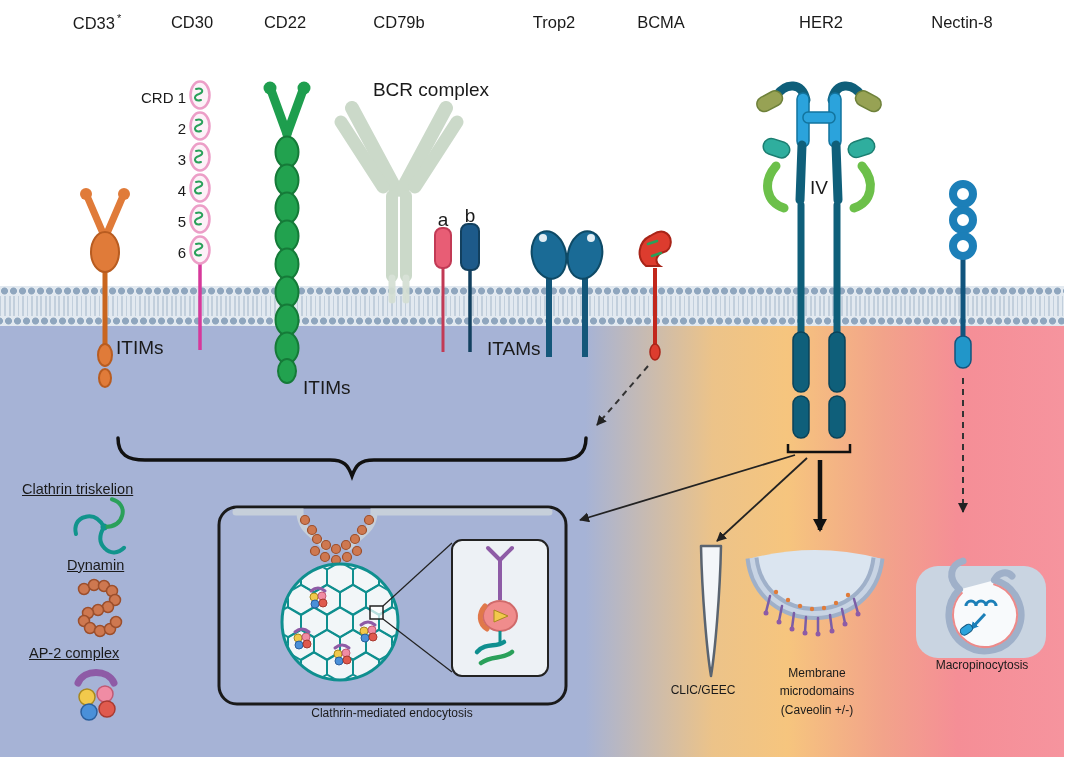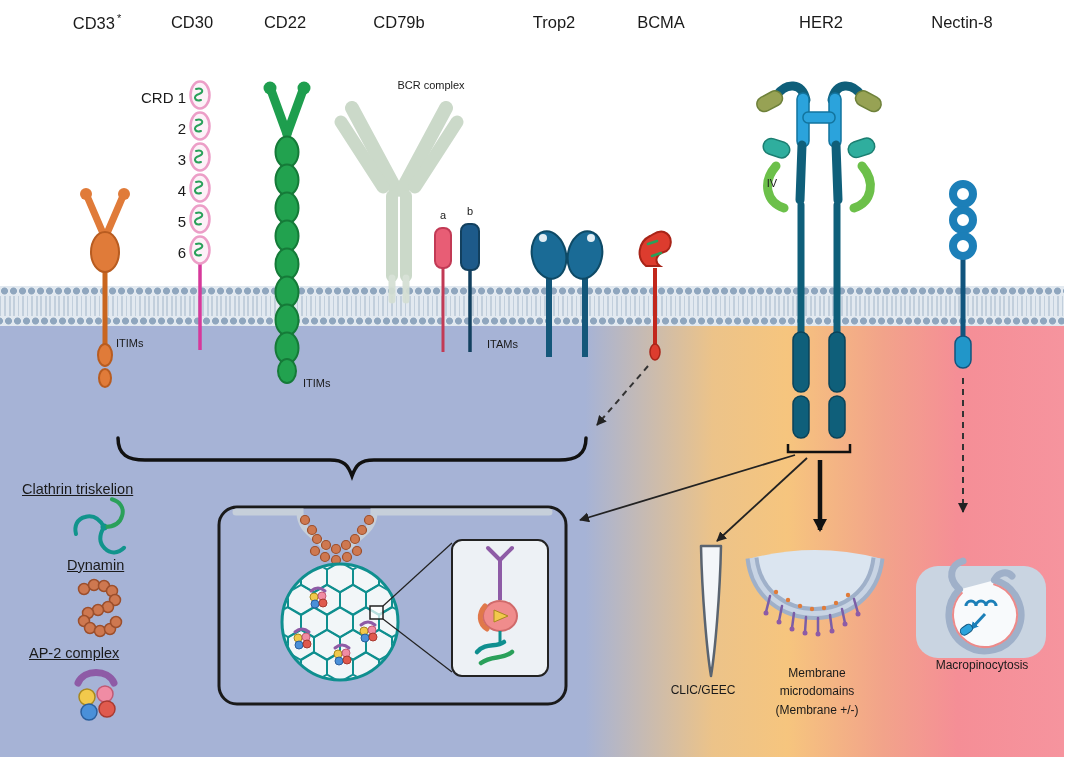--- a/index.html
+++ b/index.html
@@ -15,21 +15,21 @@
     background-size:9px 10px,9px 10px,1064px 20px;
     background-position:0 0,4px 30px,0 10px;
     background-repeat:repeat-x,repeat-x,no-repeat;}
   svg.overlay{position:absolute;left:0;top:0;}
   .lbl{position:absolute;color:#1a1a1a;white-space:nowrap;line-height:1.15;}
   .c{transform:translateX(-50%);text-align:center;}
   .r{transform:translateX(-100%);text-align:right;}
   .s16{font-size:16.5px;}
   .s15{font-size:12px;}
   .s14{font-size:14.5px;text-decoration:underline;}
-  .s13{font-size:11px;}
+  .s13{font-size:19px;}
   .s12{font-size:12px;}
   .s11{font-size:15px;}
   sup{font-size:11px;margin-left:2px;}
 </style>
 </head>
 <body>
 
 <div id="canvas">
 
   <div id="membrane"></div>
@@ -341,24 +341,25 @@
   <div class="lbl s11 r" style="left:186px;top:151px">3</div>
   <div class="lbl s11 r" style="left:186px;top:182px">4</div>
   <div class="lbl s11 r" style="left:186px;top:213px">5</div>
   <div class="lbl s11 r" style="left:186px;top:244px">6</div>
 
   <div class="lbl s13" style="left:116px;top:337px">ITIMs</div>
   <div class="lbl s13" style="left:303px;top:377px">ITIMs</div>
   <div class="lbl s13 c" style="left:443px;top:209px">a</div>
   <div class="lbl s13 c" style="left:470px;top:205px">b</div>
   <div class="lbl s13" style="left:487px;top:338px">ITAMs</div>
-  <div class="lbl s13 c" style="left:772px;top:177px">IV</div>
+  <div class="lbl s13 c" style="left:819px;top:177px">IV</div>
 
   <div class="lbl s14" style="left:22px;top:481px">Clathrin triskelion</div>
   <div class="lbl s14" style="left:67px;top:557px">Dynamin</div>
   <div class="lbl s14" style="left:29px;top:645px">AP-2 complex</div>
 
+  <div class="lbl s15 c" style="left:392px;top:707px">Clathrin-mediated endocytosis</div>
   <div class="lbl s15 c" style="left:703px;top:684px">CLIC/GEEC</div>
   <div class="lbl s15 c" style="left:817px;top:667px">Membrane</div>
   <div class="lbl s15 c" style="left:817px;top:685px">microdomains</div>
-  <div class="lbl s12 c" style="left:817px;top:704px">(Membrane +/-)</div>
+  <div class="lbl s12 c" style="left:817px;top:704px">(Caveolin +/-)</div>
   <div class="lbl s15 c" style="left:982px;top:659px">Macropinocytosis</div>
 </div>
 
 </body></html>

